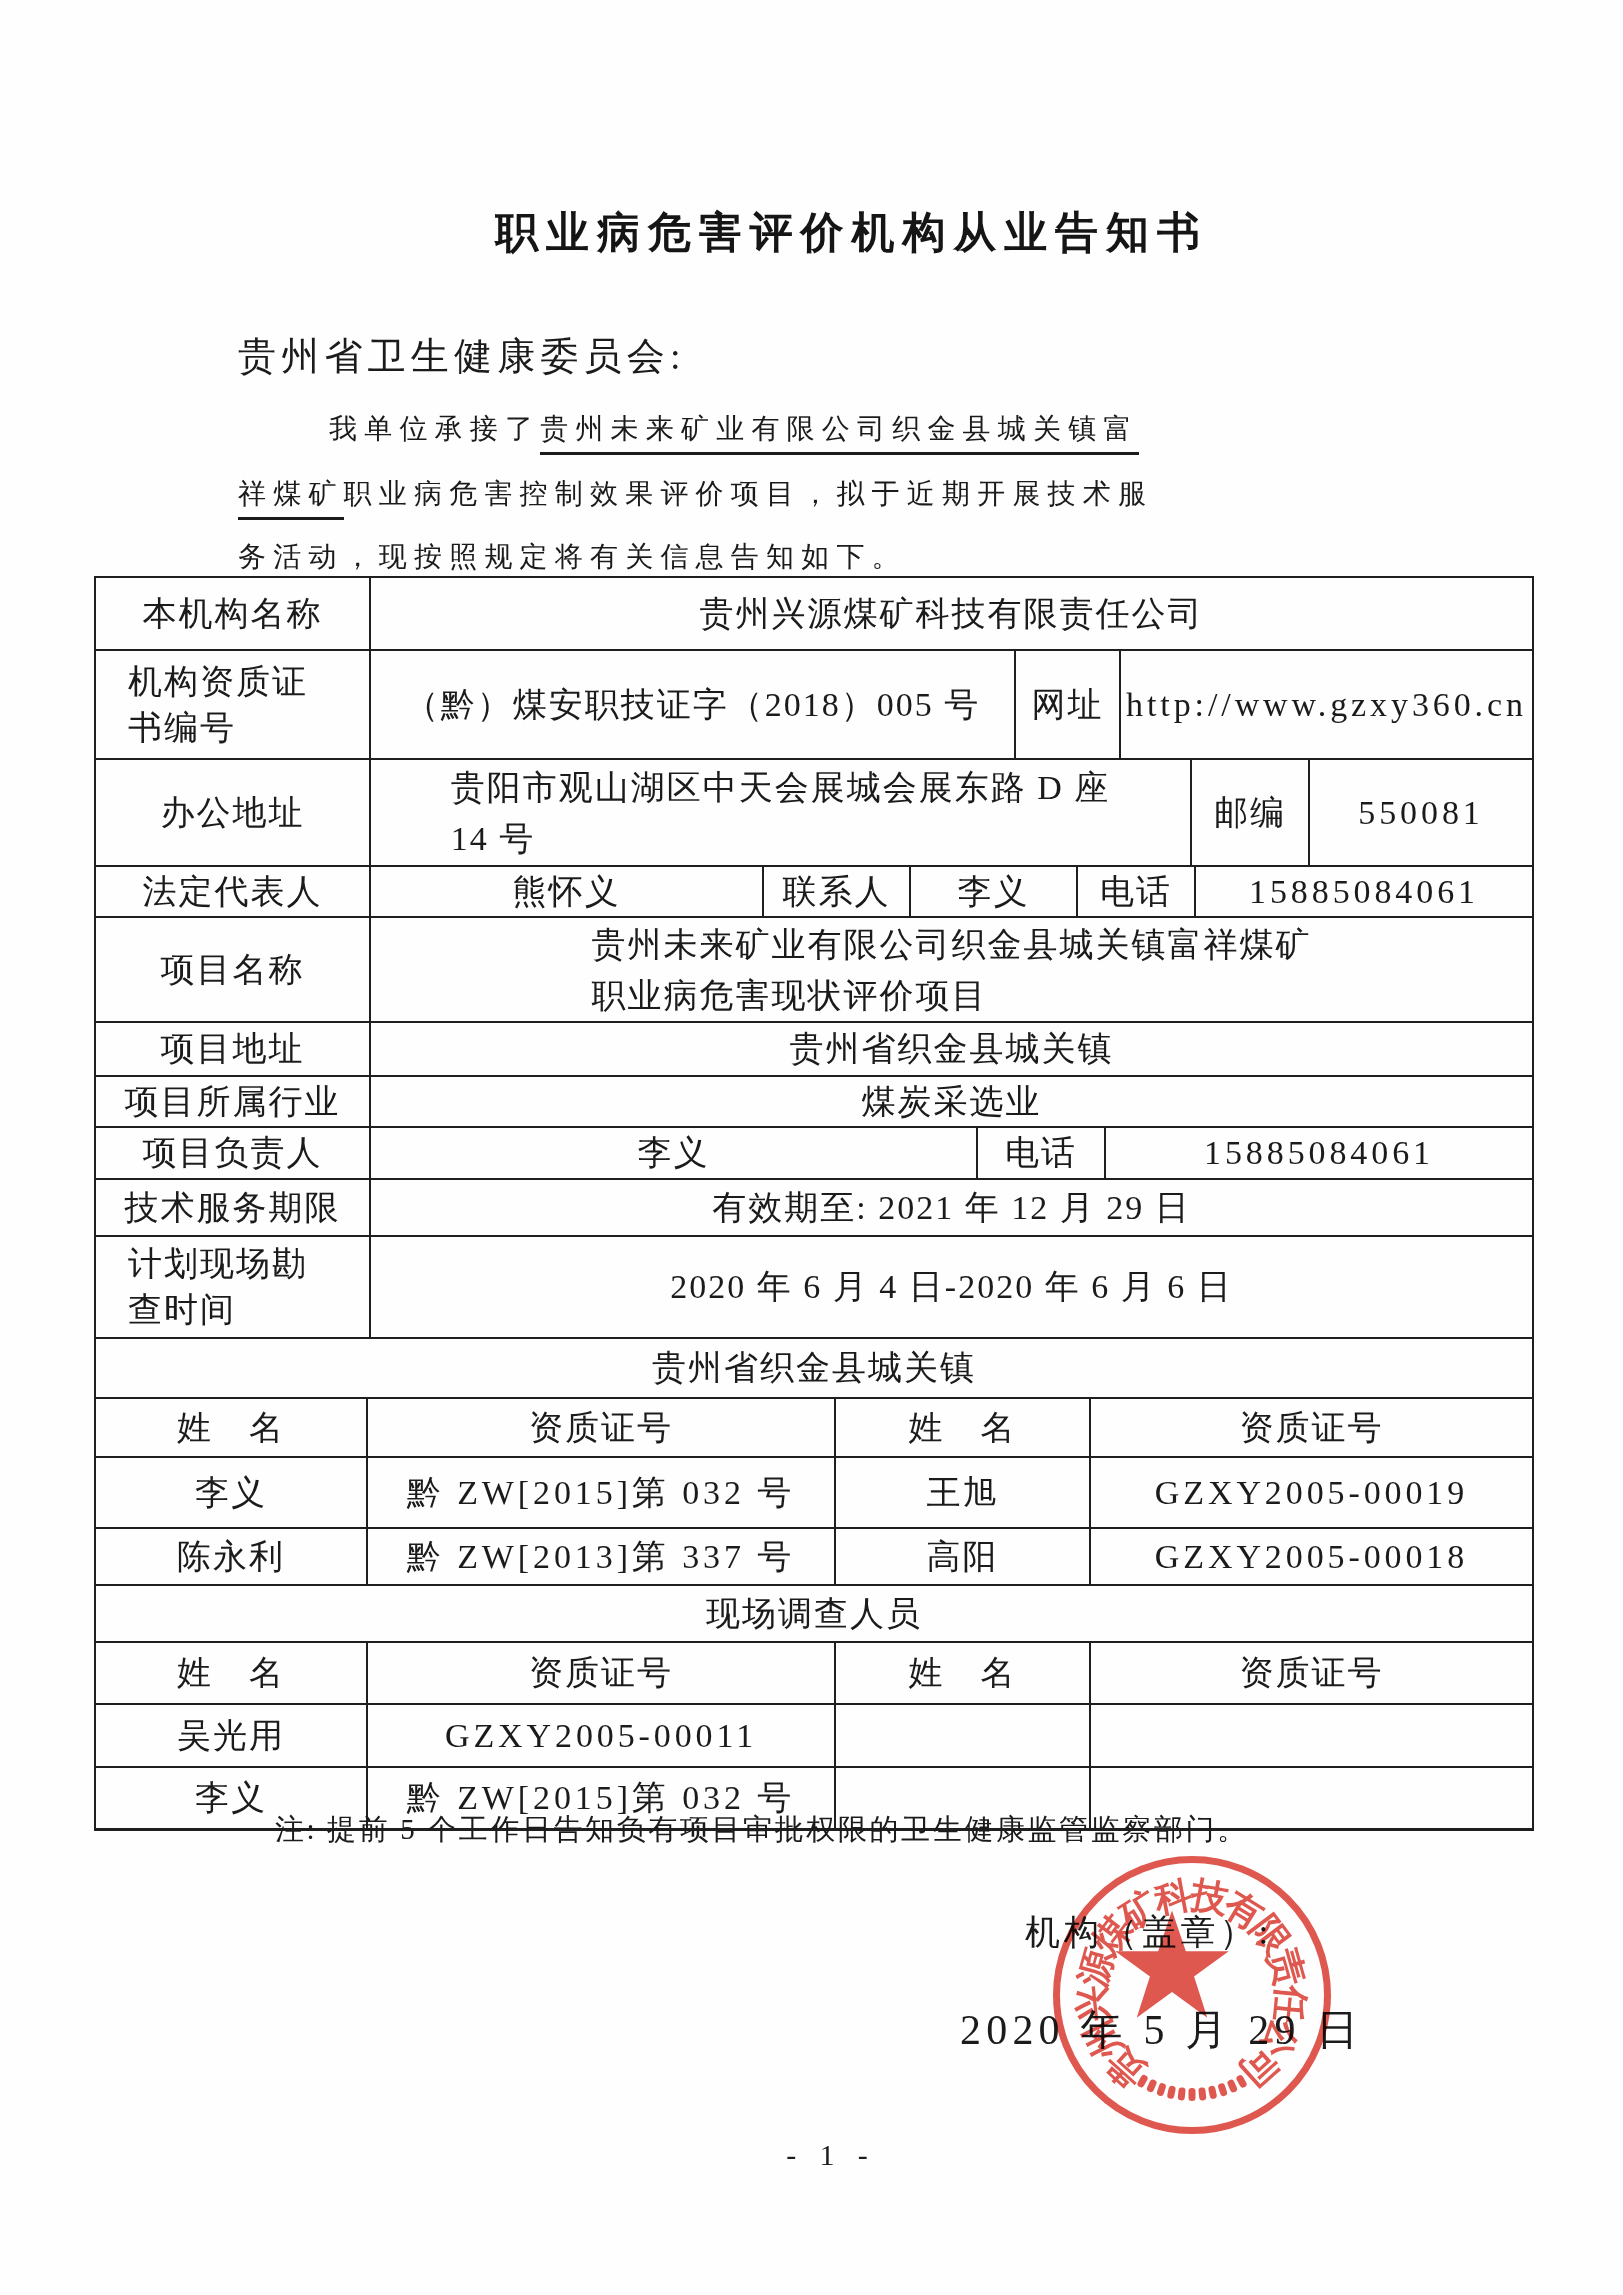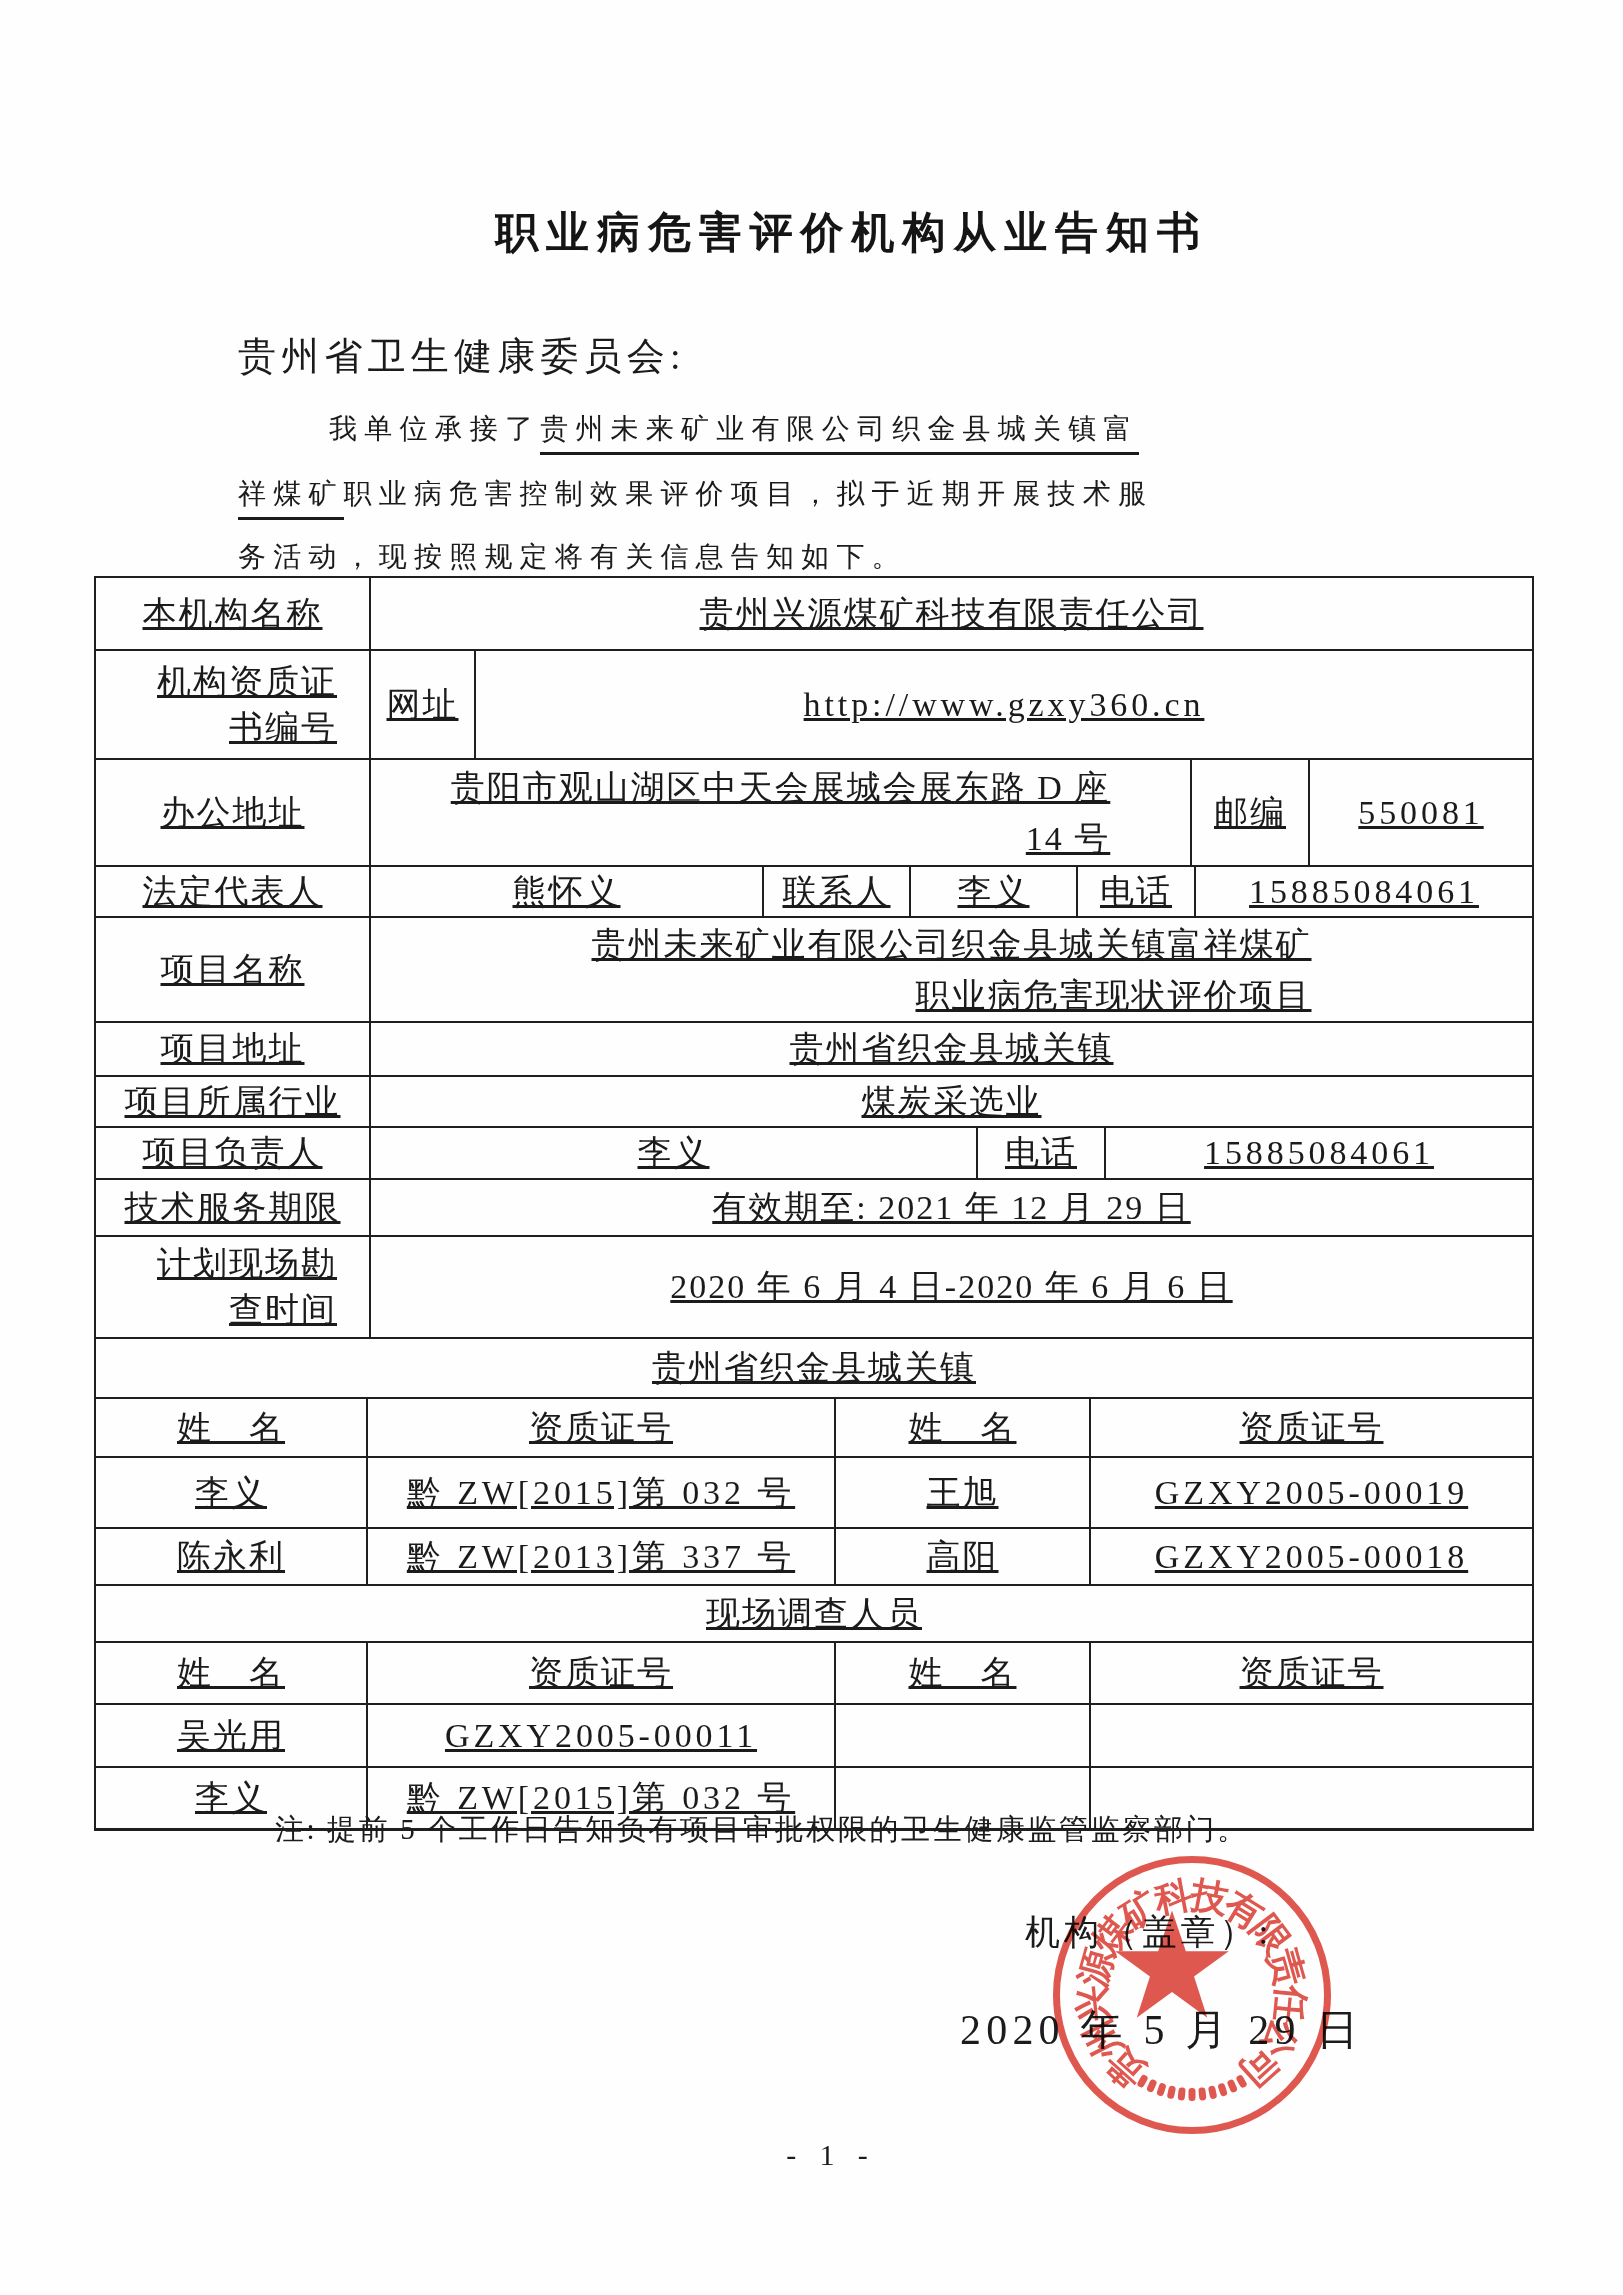--- a/index.html
+++ b/index.html
@@ -35,22 +35,22 @@
   
   .info-table {
     position:absolute; left:94px; top:576px; width:1440px;
     border:2.6px solid #1f1f1f; border-bottom:3.3px solid #1f1f1f;
     font-size:34px;
   }
   .trow { display:flex; width:100%; border-bottom:2.6px solid #1f1f1f; }
   .trow:last-child { border-bottom:none; }
   .tcell {
     display:flex; align-items:center; justify-content:center;
-    text-align:right; border-right:2px solid #1f1f1f;
-    padding:2.6px 3.9px; letter-spacing:2px; line-height:1.35;text-decoration:underline;
+    text-align:left; border-right:2px solid #1f1f1f;
+    padding:2.6px 3.9px; letter-spacing:2px; line-height:1.35;
   }
   .tcell:last-child { border-right:none; flex:1 1 auto; }
   .num { font-family:"Liberation Serif","DejaVu Serif",serif; letter-spacing:3.9px; }
   .lbl-wrap { display:inline-block; width:209px; }
   .two-line div { line-height:51px; }
 
   
   .note {
     position:absolute; top:1810px; left:275px;
     font-size:29px; letter-spacing:2.6px;
@@ -108,20 +108,21 @@
 
     <div class="trow" style="height:73px">
       <div class="tcell" style="width:275px">本机构名称</div>
       <div class="tcell">贵州兴源煤矿科技有限责任公司</div>
     </div>
 
     <div class="trow" style="height:109px">
       <div class="tcell" style="width:275px">
           <span class="lbl-wrap">机构资质证书编号</span>
         </div>
+      <div class="tcell" style="width:645px">（黔）煤安职技证字（2018）005 号</div>
       <div class="tcell" style="width:105px">网址</div>
       <div class="tcell num">http://www.gzxy360.cn</div>
     </div>
 
     <div class="trow" style="height:107px">
       <div class="tcell" style="width:275px">办公地址</div>
       <div class="tcell two-line" style="width:821px">
         <div>
             <div>贵阳市观山湖区中天会展城会展东路 D 座</div>
             <div>14 号</div>

